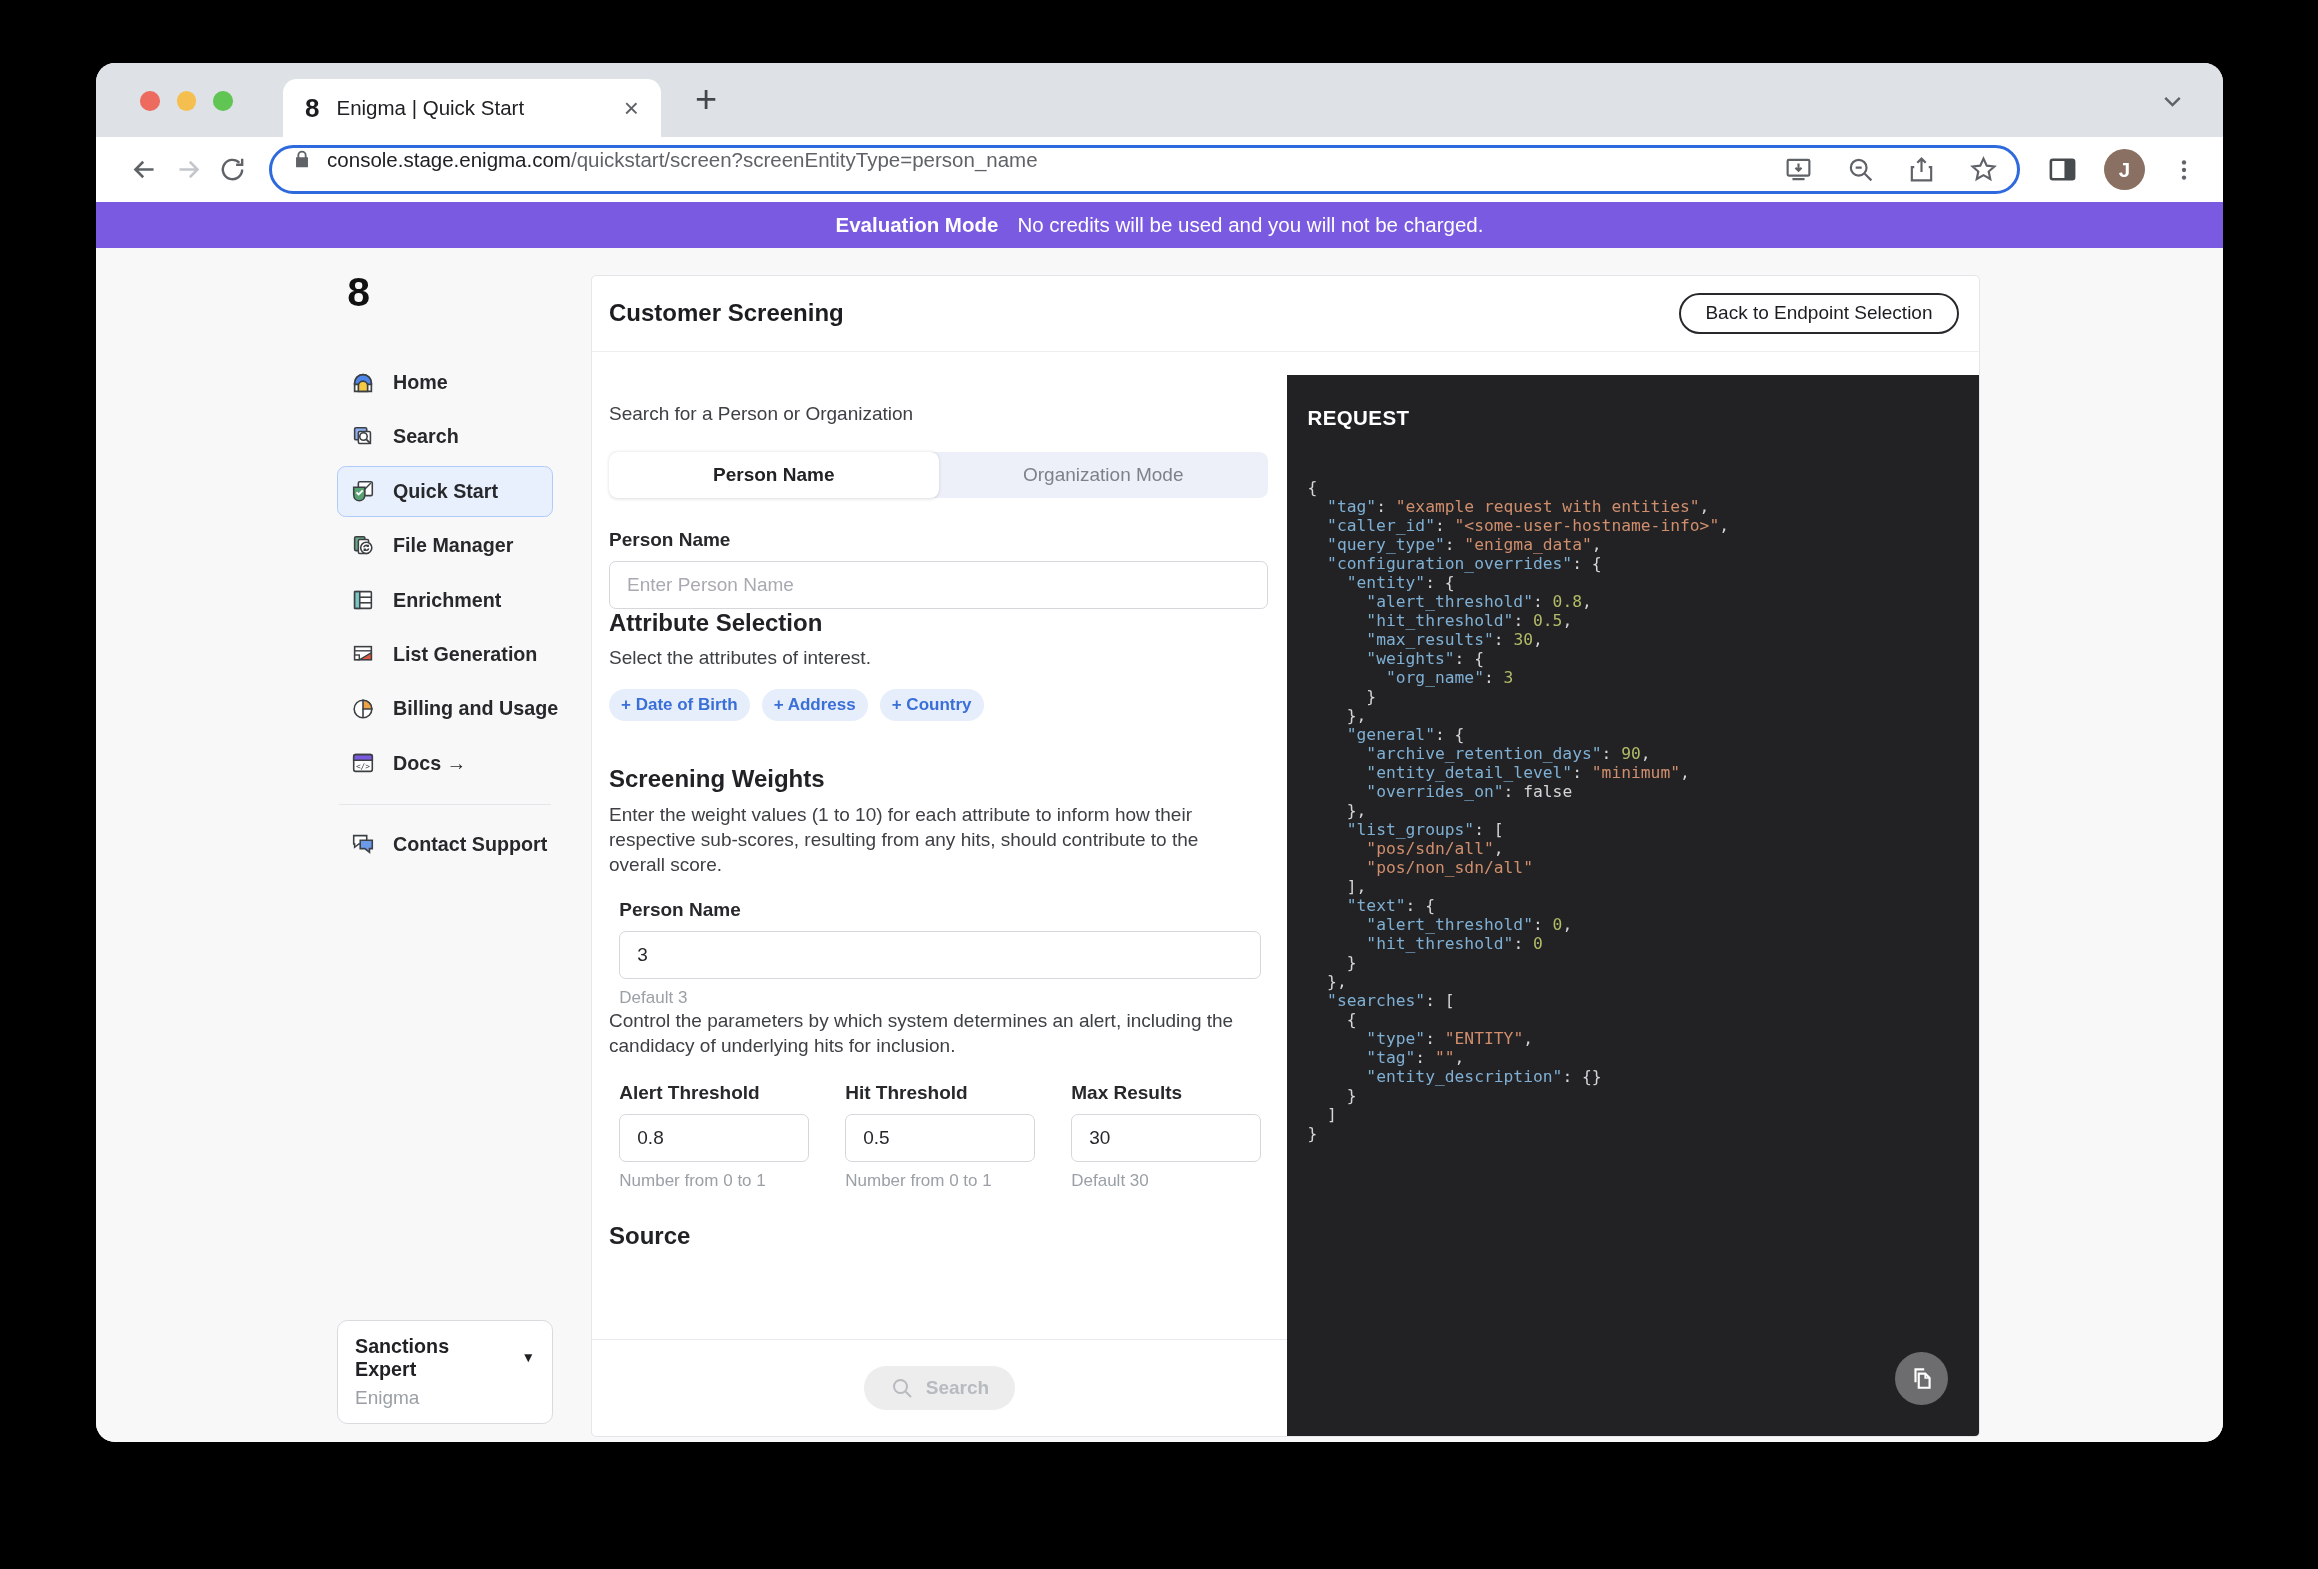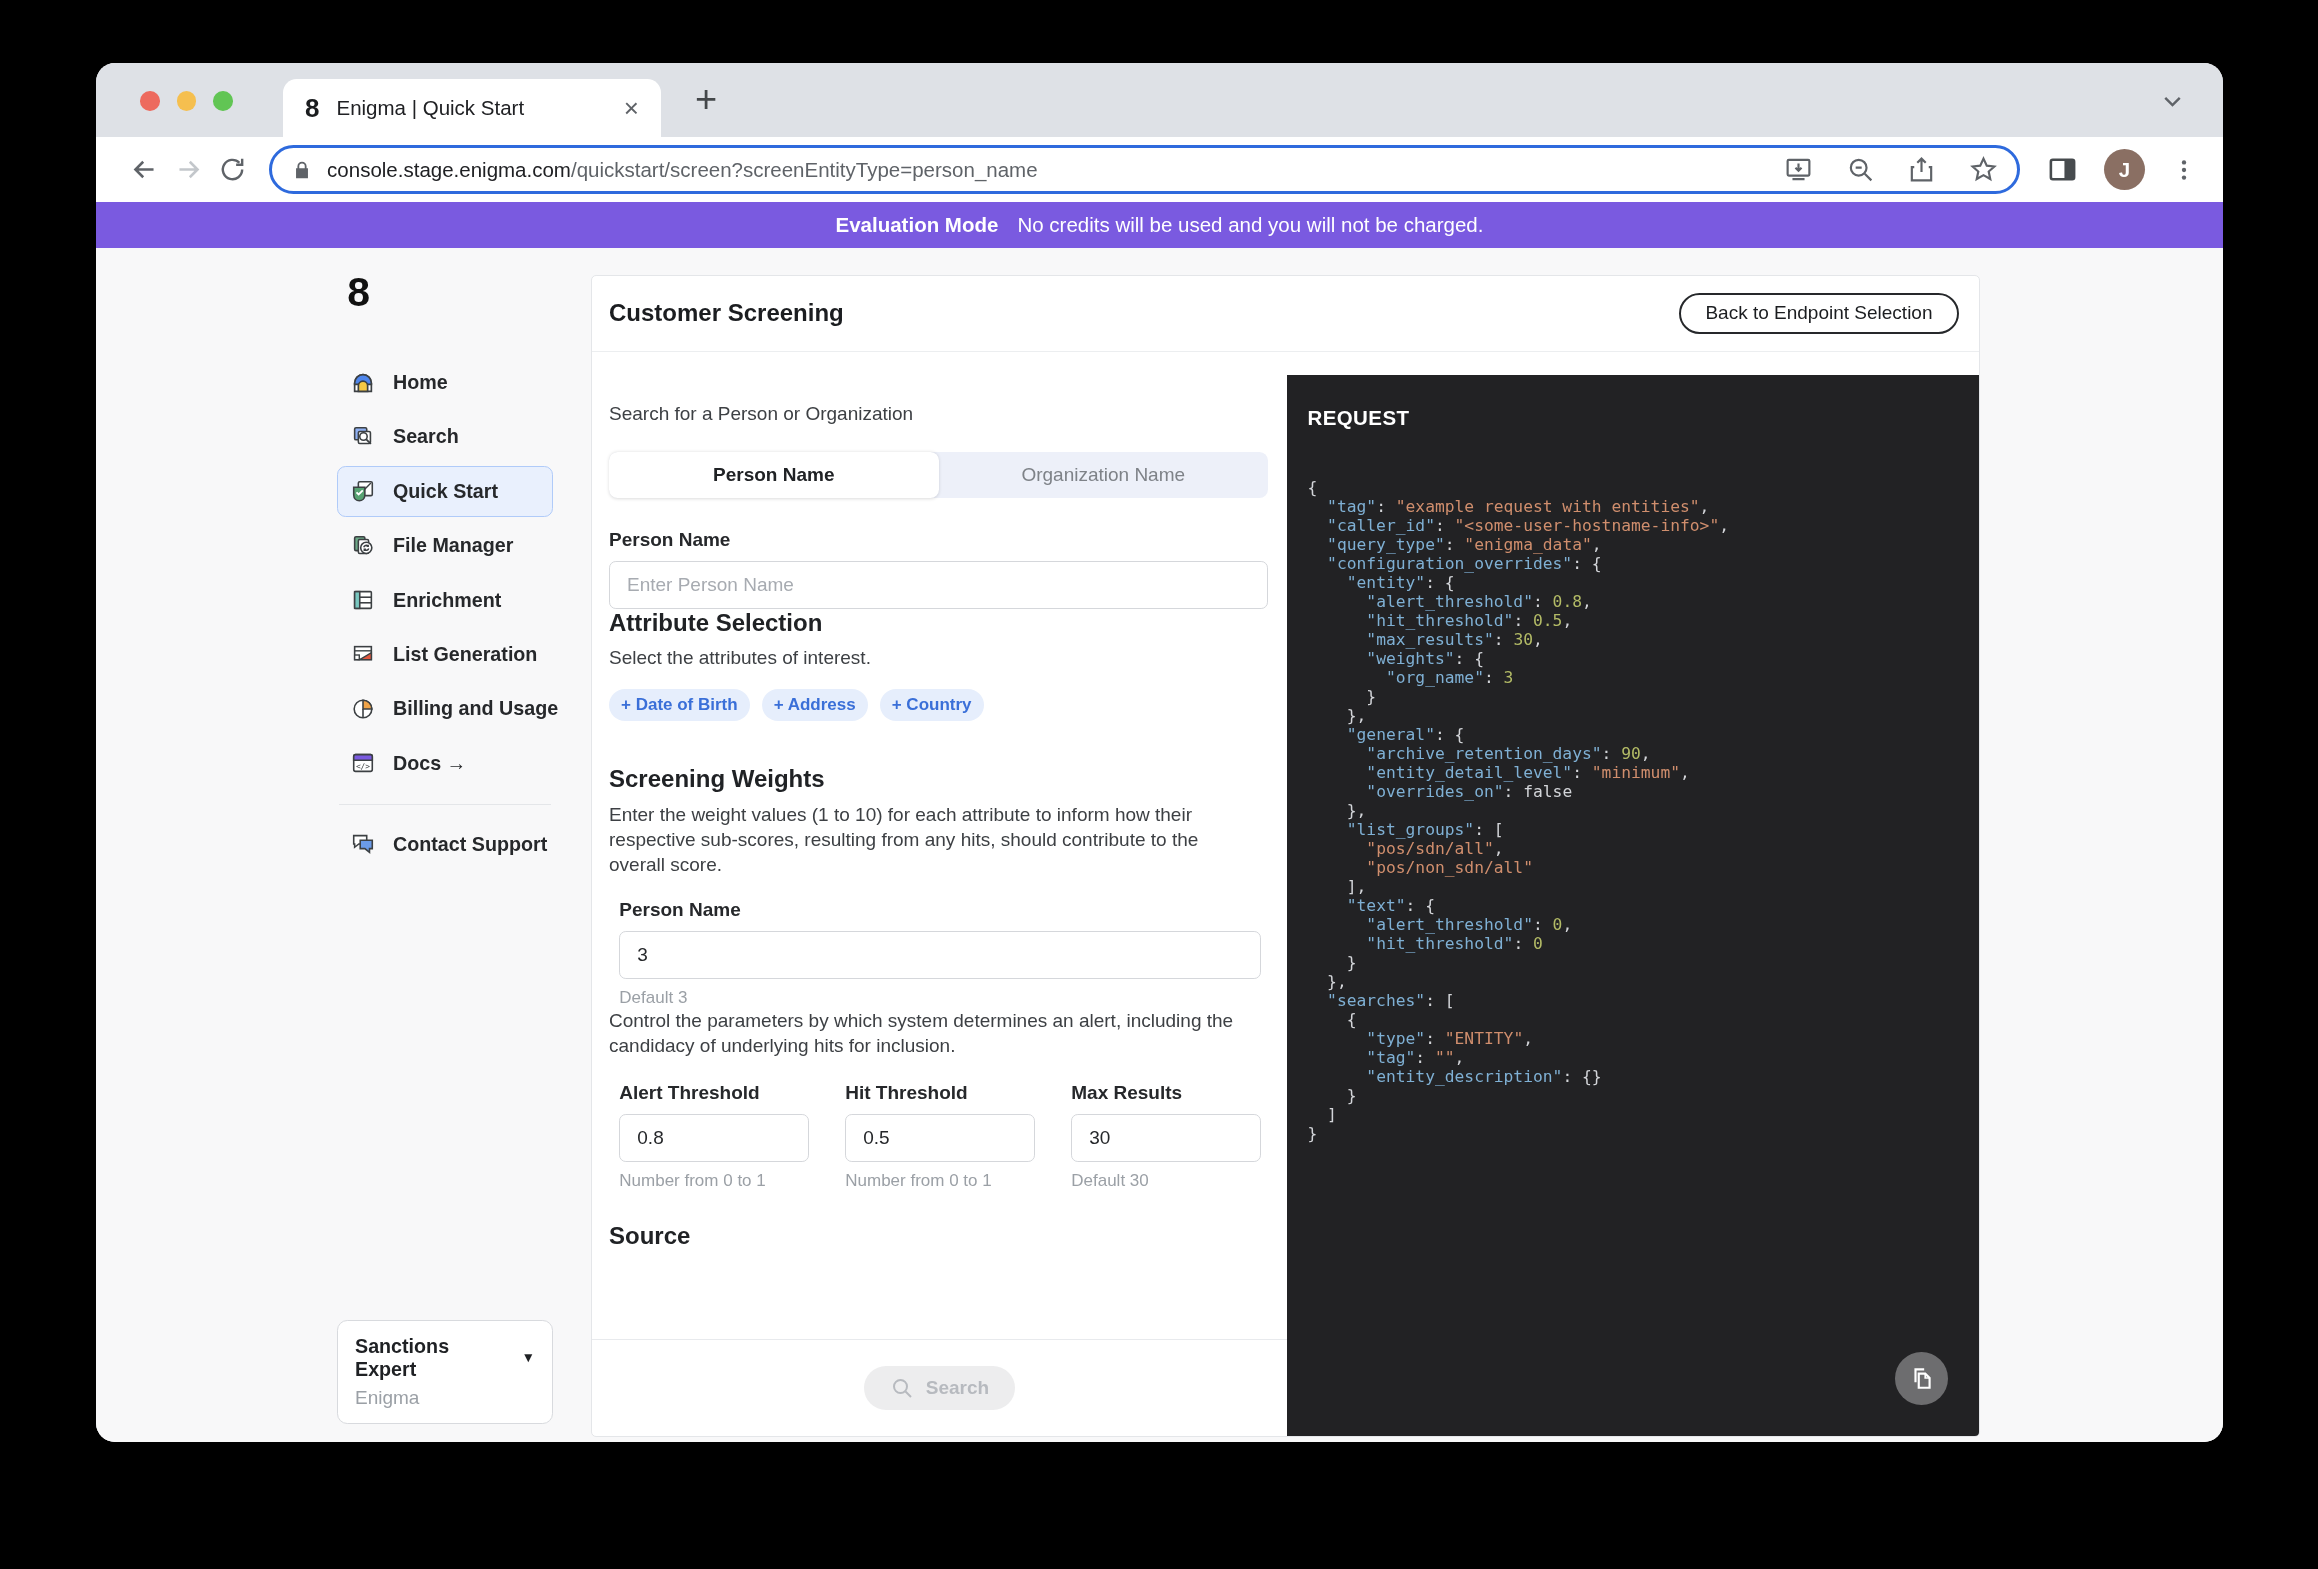--- a/index.html
+++ b/index.html
@@ -16,21 +16,21 @@
        border-radius:13.7px 13.7px 0 0;display:flex;align-items:center;padding:0 22px;box-sizing:border-box;}
   .tab-fav{font-size:26px;font-weight:700;color:#1b1d1f;margin-right:17px;line-height:1;}
   .tab-title{font-size:20.5px;color:#202124;flex:1;white-space:nowrap;overflow:hidden;}
   .tab-close{font-size:26px;color:#5f6368;line-height:1;}
   .newtab{position:absolute;left:599px;top:15.4px;font-size:38px;color:#44474a;font-weight:300;}
   .strip-chevron{position:absolute;right:36px;top:24px;color:#5f6368;}
   
   .toolbar{height:65px;background:#fff;display:flex;align-items:center;padding:0 26px;box-sizing:border-box;}
   .navbtn{width:44px;height:44px;display:flex;align-items:center;justify-content:center;color:#5f6368;}
   .navbtn.disabled{color:#c3c7cb;}
-  .omnibox{flex:1;height:43px;border:3.4px solid #2e6add;border-radius:26px;display:flex;align-items:center;
+  .omnibox{flex:1;height:43px;border:3.4px solid #2e6add;border-radius:26px;display:flex;
            padding:0 19px;margin:0 15.4px;background:#fff;}
   .lock{margin-right:13.7px;display:flex;}
   .url{font-size:20.5px;white-space:nowrap;overflow:hidden;flex:1;}
   .url .domain{color:#202124;}
   .url .path{color:#5f6368;}
   .omni-icons{display:flex;align-items:center;gap:32.5px;color:#5f6368;margin-left:17px;}
   .chrome-right{display:flex;align-items:center;gap:26px;margin-left:12px;color:#5f6368;}
   .avatar{width:41px;height:41px;border-radius:50%;background:#8a6f63;color:#fff;display:flex;
           align-items:center;justify-content:center;font-size:20.5px;font-weight:700;}
   
@@ -316,21 +316,21 @@
       </div>
 
       <div class="card-body">
 
         <div class="form-col">
           <div class="form">
             <p class="sub">Search for a Person or Organization</p>
 
             <div class="segmented">
               <div class="seg selected">Person Name</div>
-              <div class="seg">Organization Name</div>
+              <div class="seg">Organization Mode</div>
             </div>
 
             <div class="field-label">Person Name</div>
             <input class="text-input" type="text" placeholder="Enter Person Name" style="">
 
             <h2 class="gap-section">Attribute Selection</h2>
             <p class="sub" style="margin-bottom:19px">Select the attributes of interest.</p>
             <div class="chips">
               <span class="chip">+ Date of Birth</span>
               <span class="chip">+ Address</span>

